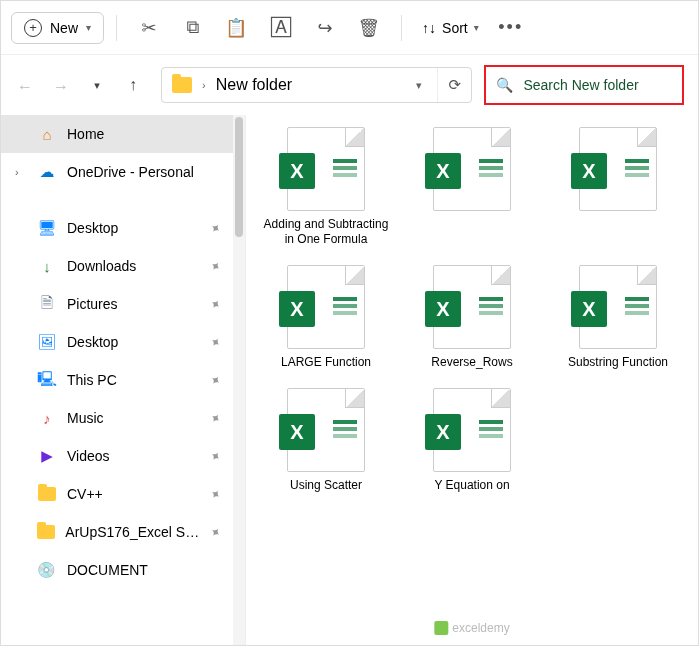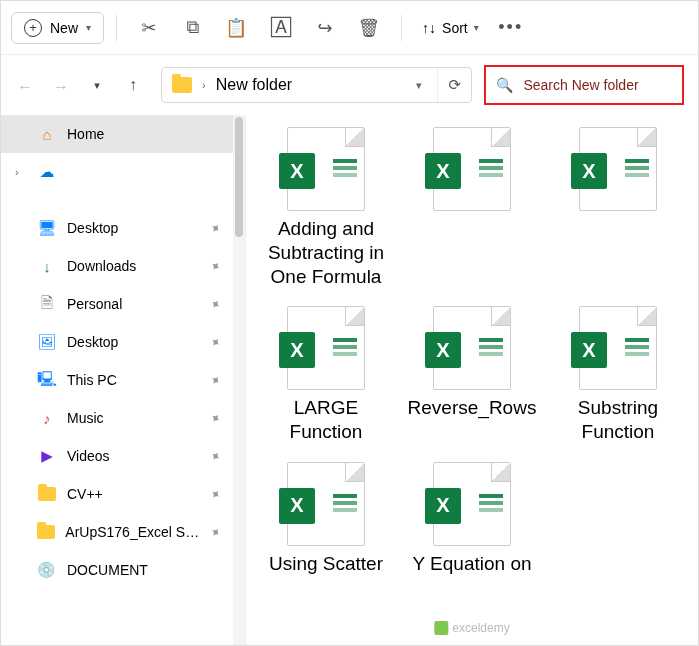--- a/index.html
+++ b/index.html
@@ -22,21 +22,21 @@
     .nav-icon.dis { color: #bbb; }
     .nav-icon.sm { font-size: 11px; }
     .path-box { flex: 1; border: 1px solid #d8d8d8; border-radius: 4px; height: 36px; display: flex; align-items: center; padding: 0 10px; gap: 10px; background: #fff; margin-left: 6px; }
     .folder-ic { width: 20px; height: 16px; background: #ffcb3d; border-radius: 2px; position: relative; }
     .folder-ic::before { content: ""; position: absolute; top: -3px; left: 0; width: 9px; height: 4px; background: #ffcb3d; border-radius: 2px 2px 0 0; }
     .path-box .chev-r { color: #666; font-size: 11px; }
     .path-box .chev-d { margin-left: auto; color: #666; font-size: 11px; padding-right: 6px;}
     .path-box .refresh { color: #555; font-size: 15px; padding-left: 10px; border-left: 1px solid #eee; height: 100%; display: flex; align-items: center; }
     .search-box { width: 200px; border: 2px solid #ec1c24; height: 40px; display: flex; align-items: center; padding: 0 10px; gap: 10px; margin-left: 4px; margin-right: 4px;}
     .search-box .sic { color: #888; font-size: 14px; }
-    .search-box span.ph { color: #7f1d1d; font-size: 14px; }
+    .search-box span.ph { color: #14532d; font-size: 14px; }
 
     
     .body { display: flex; height: calc(646px - 54px - 60px); }
 
     
     .sidebar { width: 245px; border-right: 1px solid #eee; position: relative; overflow: hidden; }
     .scrollbar { position: absolute; right: 0; top: 0; width: 12px; height: 100%; background: #f4f4f4; }
     .scrollbar .thumb { position: absolute; right: 2px; top: 2px; width: 8px; height: 120px; background: #c9c9c9; border-radius: 4px; }
     .nav-item { display: flex; align-items: center; height: 38px; padding: 0 10px 0 14px; gap: 10px; font-size: 14px; cursor: pointer; position: relative; }
     .nav-item.sel { background: #e6e6e6; }
@@ -62,21 +62,21 @@
     .grid { display: grid; grid-template-columns: repeat(3, 1fr); gap: 18px 6px; }
     .file { display: flex; flex-direction: column; align-items: center; text-align: center; cursor: pointer; }
     .file .thumb-wrap { width: 78px; height: 84px; position: relative; margin-bottom: 6px; }
     .page { position: absolute; inset: 0; background: #fff; border: 1px solid #ccc; border-radius: 2px; }
     .page::before { content: ""; position: absolute; top: 0; right: 0; width: 18px; height: 18px; background: linear-gradient(135deg, #fff 50%, #ddd 50%); border-left: 1px solid #ccc; border-bottom: 1px solid #ccc; }
     .xbadge { position: absolute; left: -8px; top: 26px; width: 36px; height: 36px; background: #107c41; display: flex; align-items: center; justify-content: center; color: #fff; font-weight: bold; font-size: 20px; border-radius: 2px; }
     .bars { position: absolute; right: 8px; top: 32px; display: flex; flex-direction: column; gap: 3px; }
     .bars i { display: block; width: 24px; height: 4px; background: #107c41; opacity: .9; }
     .bars i:nth-child(2){ opacity: .65;}
     .bars i:nth-child(3){ opacity: .4;}
-    .file .fname { font-size: 19px; line-height: 1.25; max-width: 130px; word-wrap: break-word; text-align: center; }
+    .file .fname { font-size: 12px; line-height: 1.25; max-width: 130px; word-wrap: break-word; text-align: center; }
 
     .watermark { position: absolute; bottom: 12px; left: 50%; transform: translateX(-50%); font-size: 12px; color: #bbb; display: flex; align-items: center; gap: 4px; }
     .wm-ic { width: 14px; height: 14px; background: #7ec850; border-radius: 2px; display:inline-block;}
   </style>
 </head>
 <body>
 
 <div class="toolbar">
   <button class="new-btn">
     <span class="plus">+</span>
@@ -121,38 +121,39 @@
 
   <div class="sidebar">
     <div class="nav-item sel">
       <span class="tw"></span>
       <span class="ic home-ic">⌂</span>
       <span class="lbl">Home</span>
     </div>
     <div class="nav-item">
       <span class="tw">›</span>
       <span class="ic cloud-ic">☁</span>
+      <span class="lbl">OneDrive - Personal</span>
     </div>
     <div class="sep"></div>
     <div class="nav-item">
       <span class="tw"></span>
       <span class="ic desk-ic">🖥</span>
       <span class="lbl">Desktop</span>
       <span class="pin">✦</span>
     </div>
     <div class="nav-item">
       <span class="tw"></span>
       <span class="ic dl-ic">↓</span>
       <span class="lbl">Downloads</span>
       <span class="pin">✦</span>
     </div>
     <div class="nav-item">
       <span class="tw"></span>
       <span class="ic doc-ic">🗎</span>
-      <span class="lbl">Personal</span>
+      <span class="lbl">Pictures</span>
       <span class="pin">✦</span>
     </div>
     <div class="nav-item">
       <span class="tw"></span>
       <span class="ic pic-ic">🖼</span>
       <span class="lbl">Desktop</span>
       <span class="pin">✦</span>
     </div>
     <div class="nav-item">
       <span class="tw"></span>

